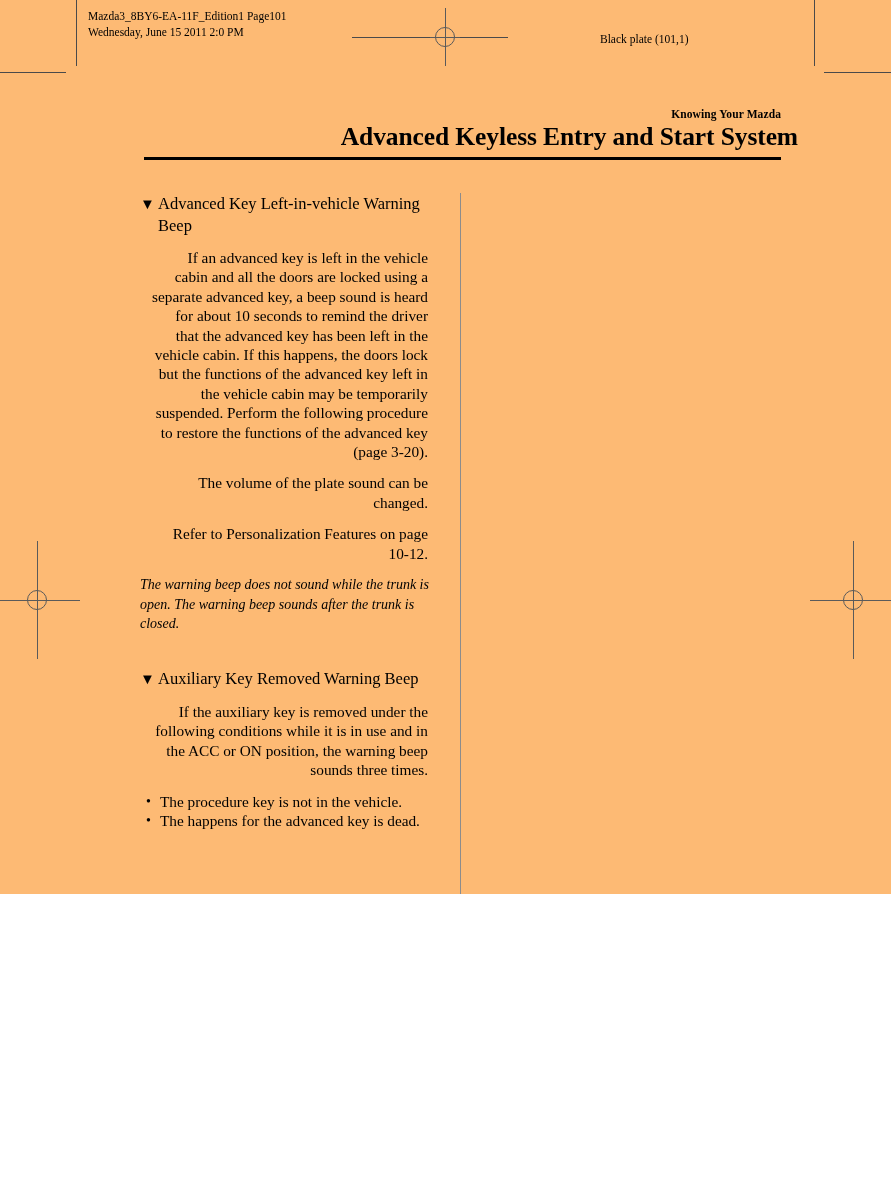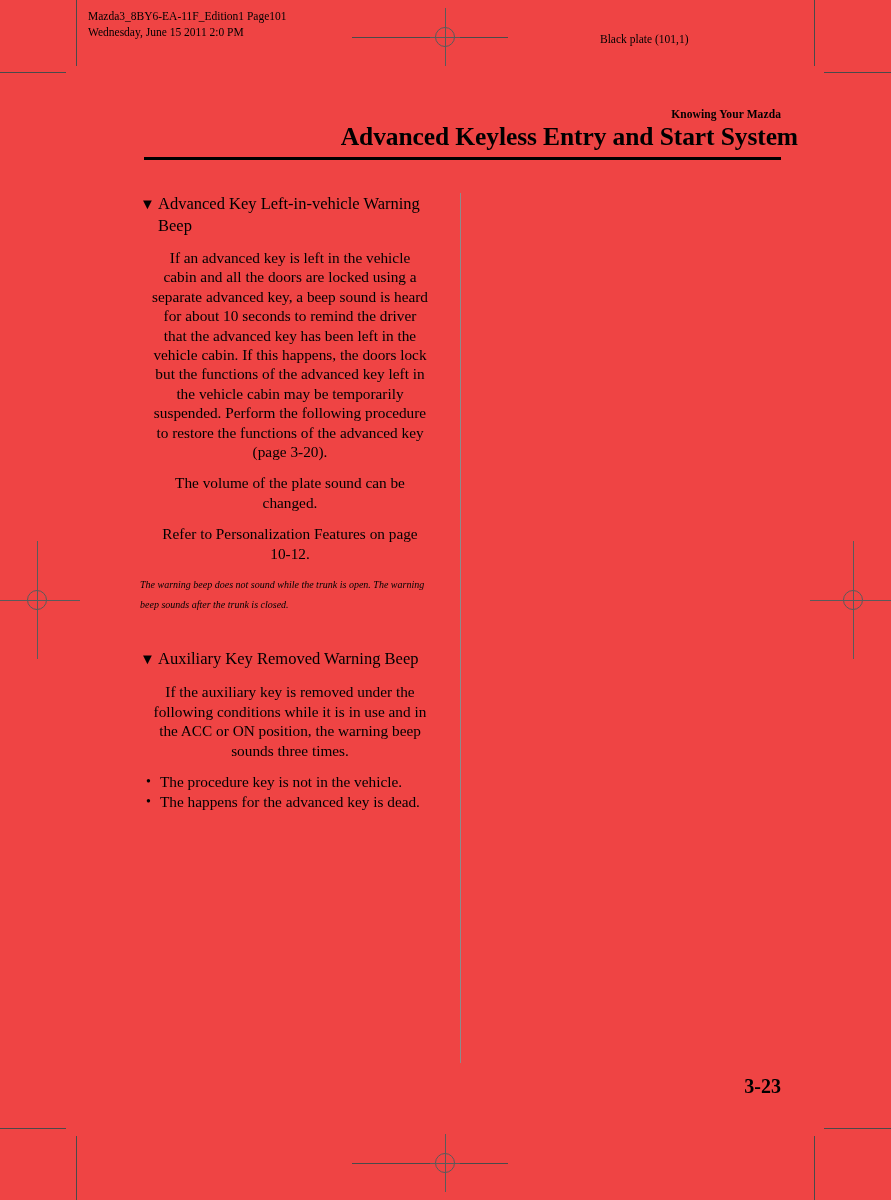--- a/index.html
+++ b/index.html
@@ -8,23 +8,23 @@
     background: #ffffff;
   }
   body {
     font-family: "Liberation Serif", serif;
     color: #000000;
   }
 
   #page {
     position: relative;
     width: 891px;
-    height: 1200px;
+    height: 894px;
     overflow: hidden;
-    background: #ef4444;
+    background: #fdba74;
   }
 
   
   .trim-v {
     position: absolute;
     width: 1px;
     background: #4a4a4a;
   }
   .trim-h {
     position: absolute;
@@ -156,36 +156,36 @@
   }
   .sec-head.second {
     margin-top: 34px;
   }
 
   p.body {
     font-family: "Liberation Serif", serif;
     font-size: 15.3px;
     line-height: 19.4px;
     margin: 12px;
-    text-align: center;
+    text-align: right;
   }
   p.body + p.body { margin-top: 0; }
 
   .note-label {
     font-family: "Liberation Serif", serif;
     font-weight: bold;
     font-style: italic;
     font-size: 14.5px;
     line-height: 19px;
     margin: 17px 0 1px 0;
   }
   .note-body {
     font-family: "Liberation Serif", serif;
     font-style: italic;
-    font-size: 10px;
+    font-size: 14px;
     line-height: 19.6px;
     margin: 0;
   }
 
   ul.bullets {
     list-style: none;
     margin: 0;
     padding: 0;
   }
   ul.bullets li {

